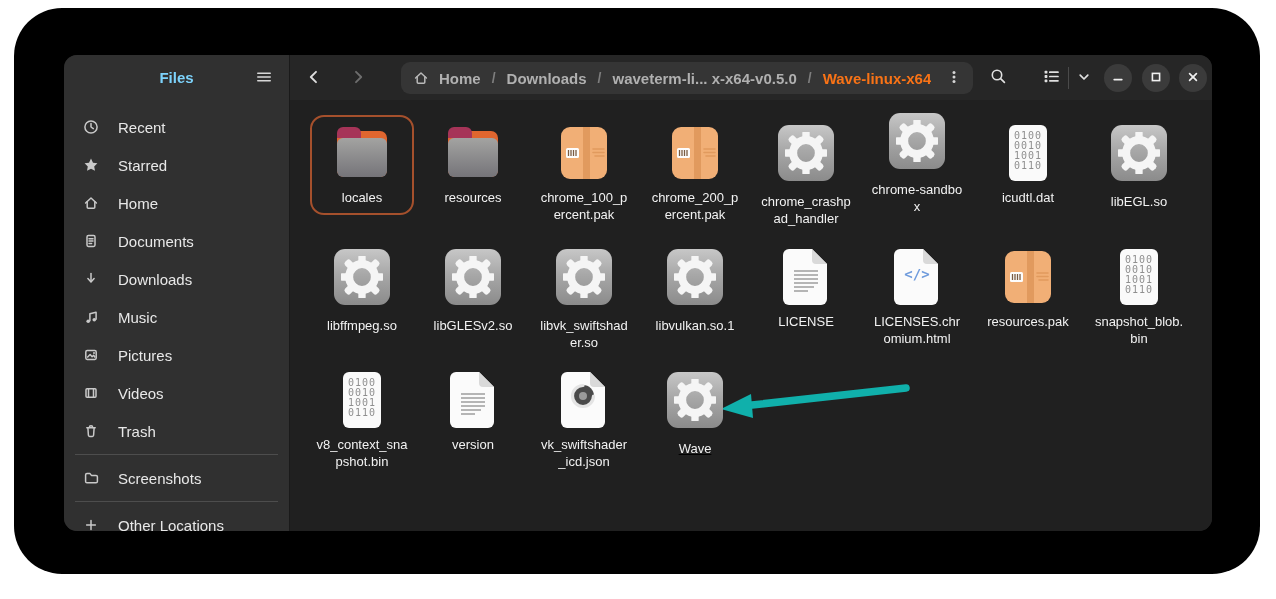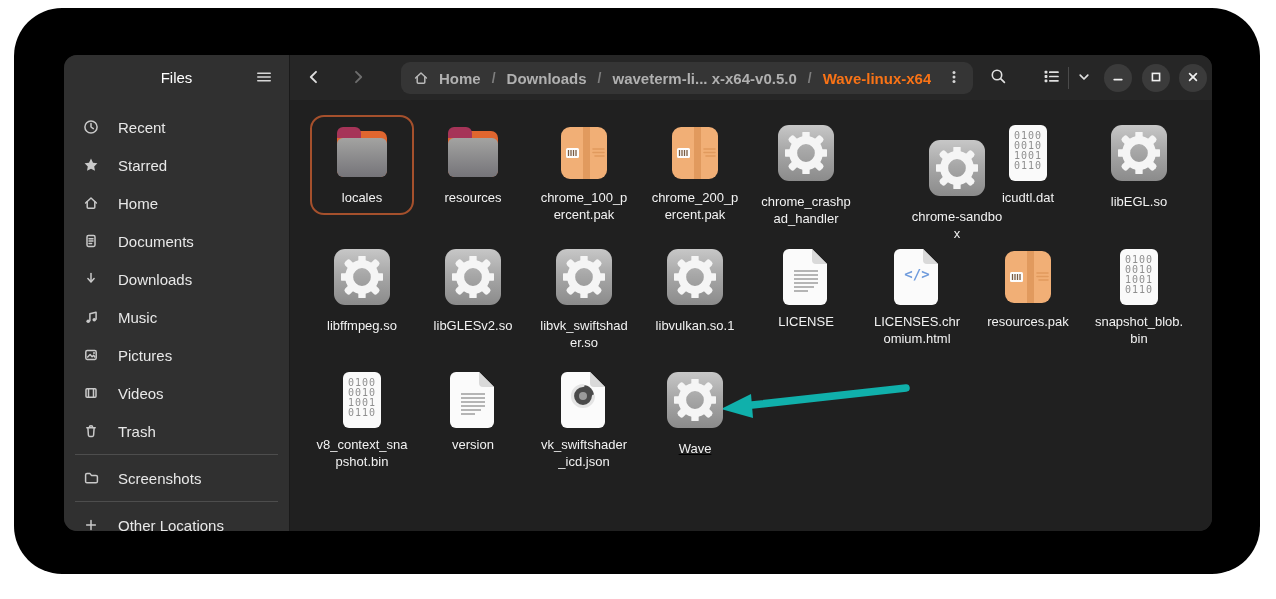--- a/index.html
+++ b/index.html
@@ -5,21 +5,21 @@
   html,body{margin:0;padding:0;background:#fff;}
   .stage{position:relative;width:1276px;height:599px;background:#ffffff;overflow:hidden;
          font-family:"Liberation Sans","DejaVu Sans",sans-serif;-webkit-font-smoothing:antialiased;}
   .frame{position:absolute;left:14px;top:8px;width:1246px;height:566px;background:var(--frame-bg,#000);border-radius:48px;}
   .window{position:absolute;left:64px;top:55px;width:1148px;height:476px;border-radius:13px;overflow:hidden;
           display:flex;background:var(--content-bg,#202020);box-shadow:0 6px 22px rgba(0,0,0,.55);}
   
   .sidebar{width:225px;flex:0 0 225px;background:var(--sidebar-bg,#303030);border-right:1px solid #1a1a1a;
            display:flex;flex-direction:column;}
   .sidebar-header{height:45px;flex:0 0 45px;position:relative;display:flex;align-items:center;justify-content:center;}
-  .sidebar-title{font-size:15px;font-weight:normal;color:#ffffff;}
+  .sidebar-title{font-size:15px;font-weight:bold;color:#7dd3fc;}
   .hamburger-btn{position:absolute;right:10px;top:8px;width:30px;height:30px;border:none;background:transparent;
                  display:flex;align-items:center;justify-content:center;border-radius:7px;cursor:pointer;padding:0;}
   .sidebar-list{padding:8px 9px 0 9px;display:flex;flex-direction:column;}
   .side-item{display:flex;align-items:center;gap:19px;height:38px;padding:0 10px;border-radius:8px;cursor:pointer;}
   .side-item .s-icon{width:16px;height:16px;flex:0 0 16px;display:flex;}
   .side-item .s-label{font-size:15px;color:#e8e8e8;white-space:nowrap;}
   .side-divider{height:1px;background:rgba(255,255,255,.14);margin:4px 2px;}
   
   .main{flex:1;display:flex;flex-direction:column;min-width:0;}
   .headerbar{height:45px;flex:0 0 45px;background:var(--headerbar-bg,#262626);position:relative;}
@@ -391,21 +391,21 @@
                     <rect x="16.5" y="-1.5" width="7" height="13" rx="2.4" transform="rotate(225 20 20)"></rect>
                     <rect x="16.5" y="-1.5" width="7" height="13" rx="2.4" transform="rotate(270 20 20)"></rect>
                     <rect x="16.5" y="-1.5" width="7" height="13" rx="2.4" transform="rotate(315 20 20)"></rect>
                   </g>
                   <circle cx="20" cy="20" r="12.3" fill="none" stroke="#f5f5f5" stroke-width="7.6"></circle>
                 </svg>
               </span>
             </span>
     <span class="flabel">chrome_crashpad_handler</span>
   </div>
-          <div class="cell" style="left: 575px; top: 30px; margin-left: 40px;">
+          <div class="cell" style="left: 575px; top: 3px;">
     <span class="ficon">
               <span class="gearbox">
                 <svg viewBox="0 0 40 40">
                   <g fill="#f5f5f5">
                     <rect x="16.5" y="-1.5" width="7" height="13" rx="2.4" transform="rotate(0 20 20)"></rect>
                     <rect x="16.5" y="-1.5" width="7" height="13" rx="2.4" transform="rotate(45 20 20)"></rect>
                     <rect x="16.5" y="-1.5" width="7" height="13" rx="2.4" transform="rotate(90 20 20)"></rect>
                     <rect x="16.5" y="-1.5" width="7" height="13" rx="2.4" transform="rotate(135 20 20)"></rect>
                     <rect x="16.5" y="-1.5" width="7" height="13" rx="2.4" transform="rotate(180 20 20)"></rect>
                     <rect x="16.5" y="-1.5" width="7" height="13" rx="2.4" transform="rotate(225 20 20)"></rect>

